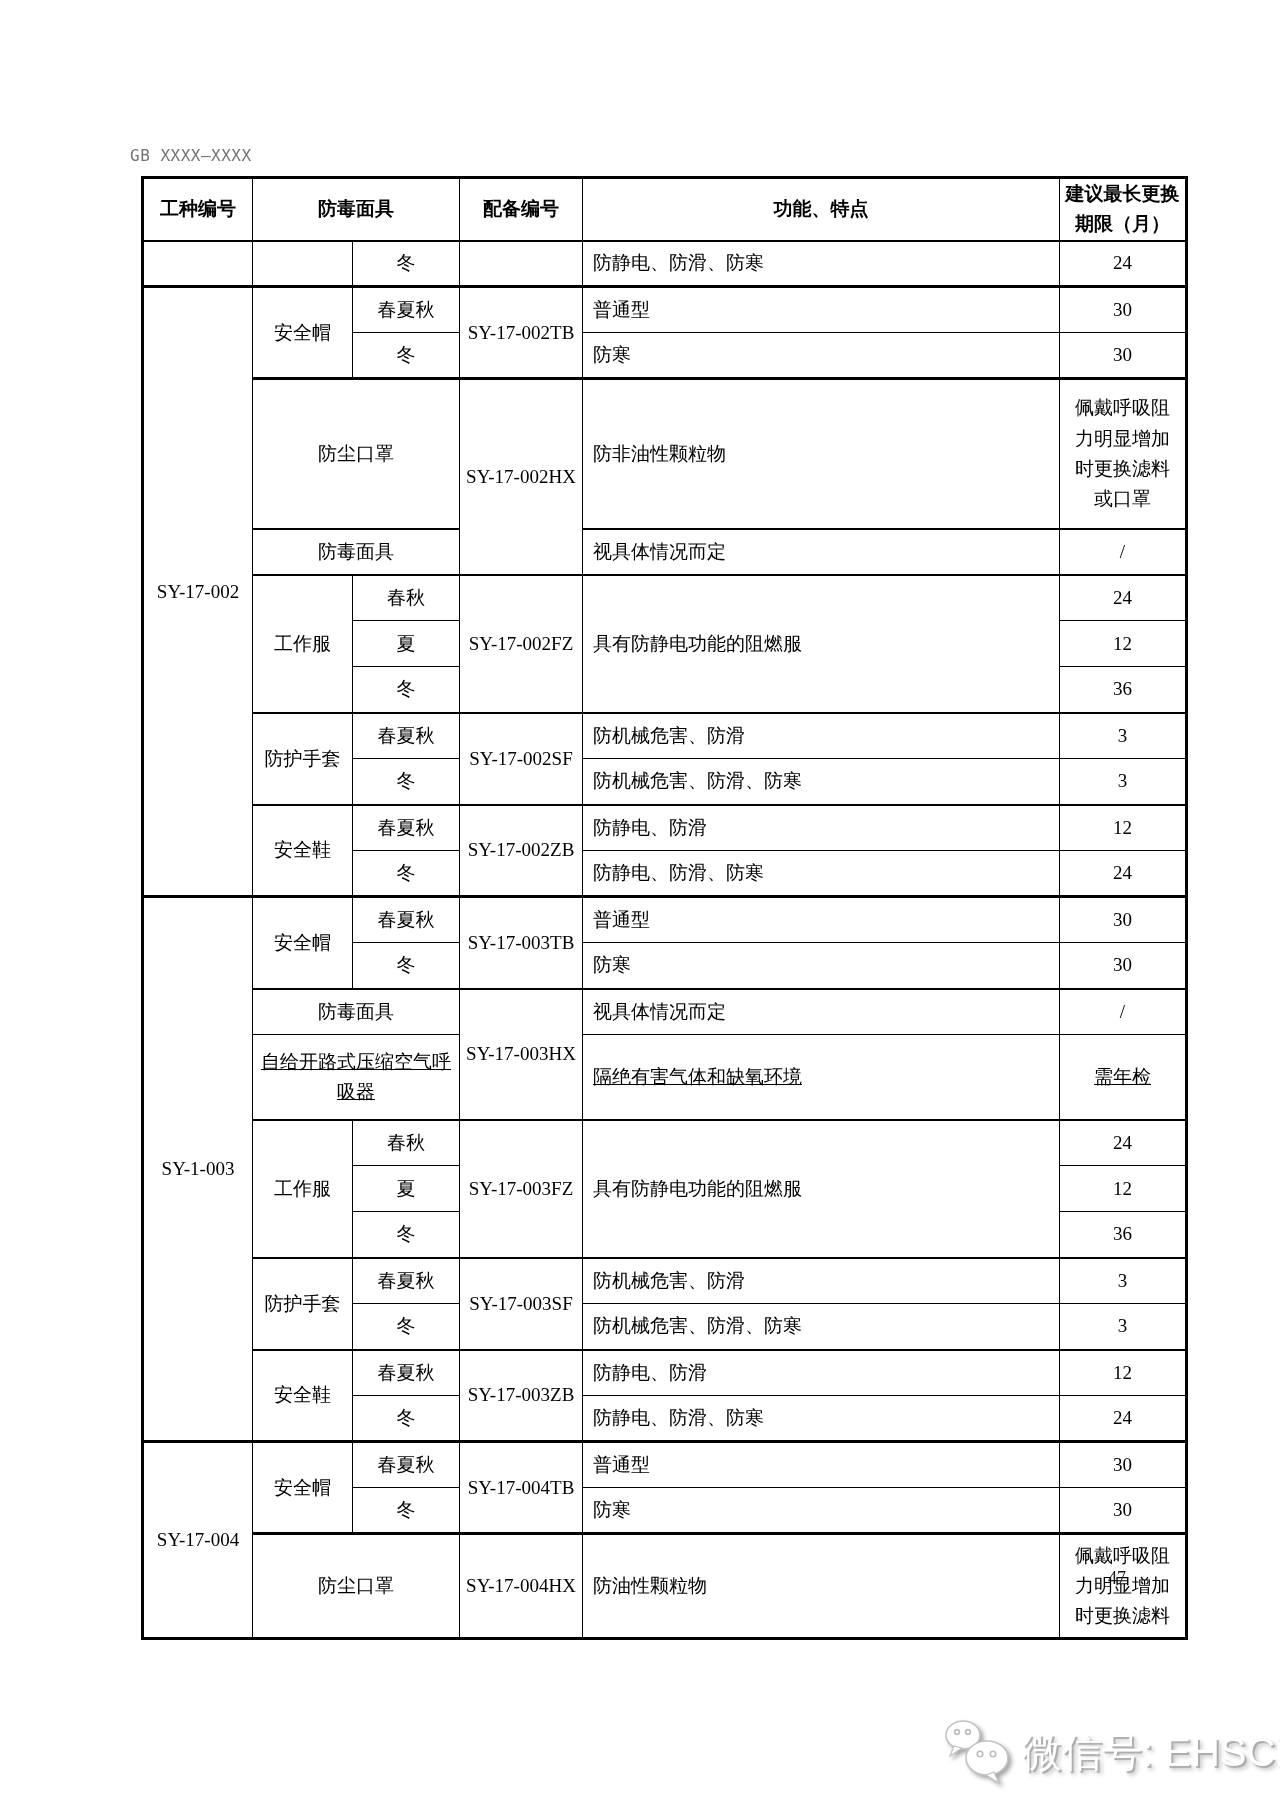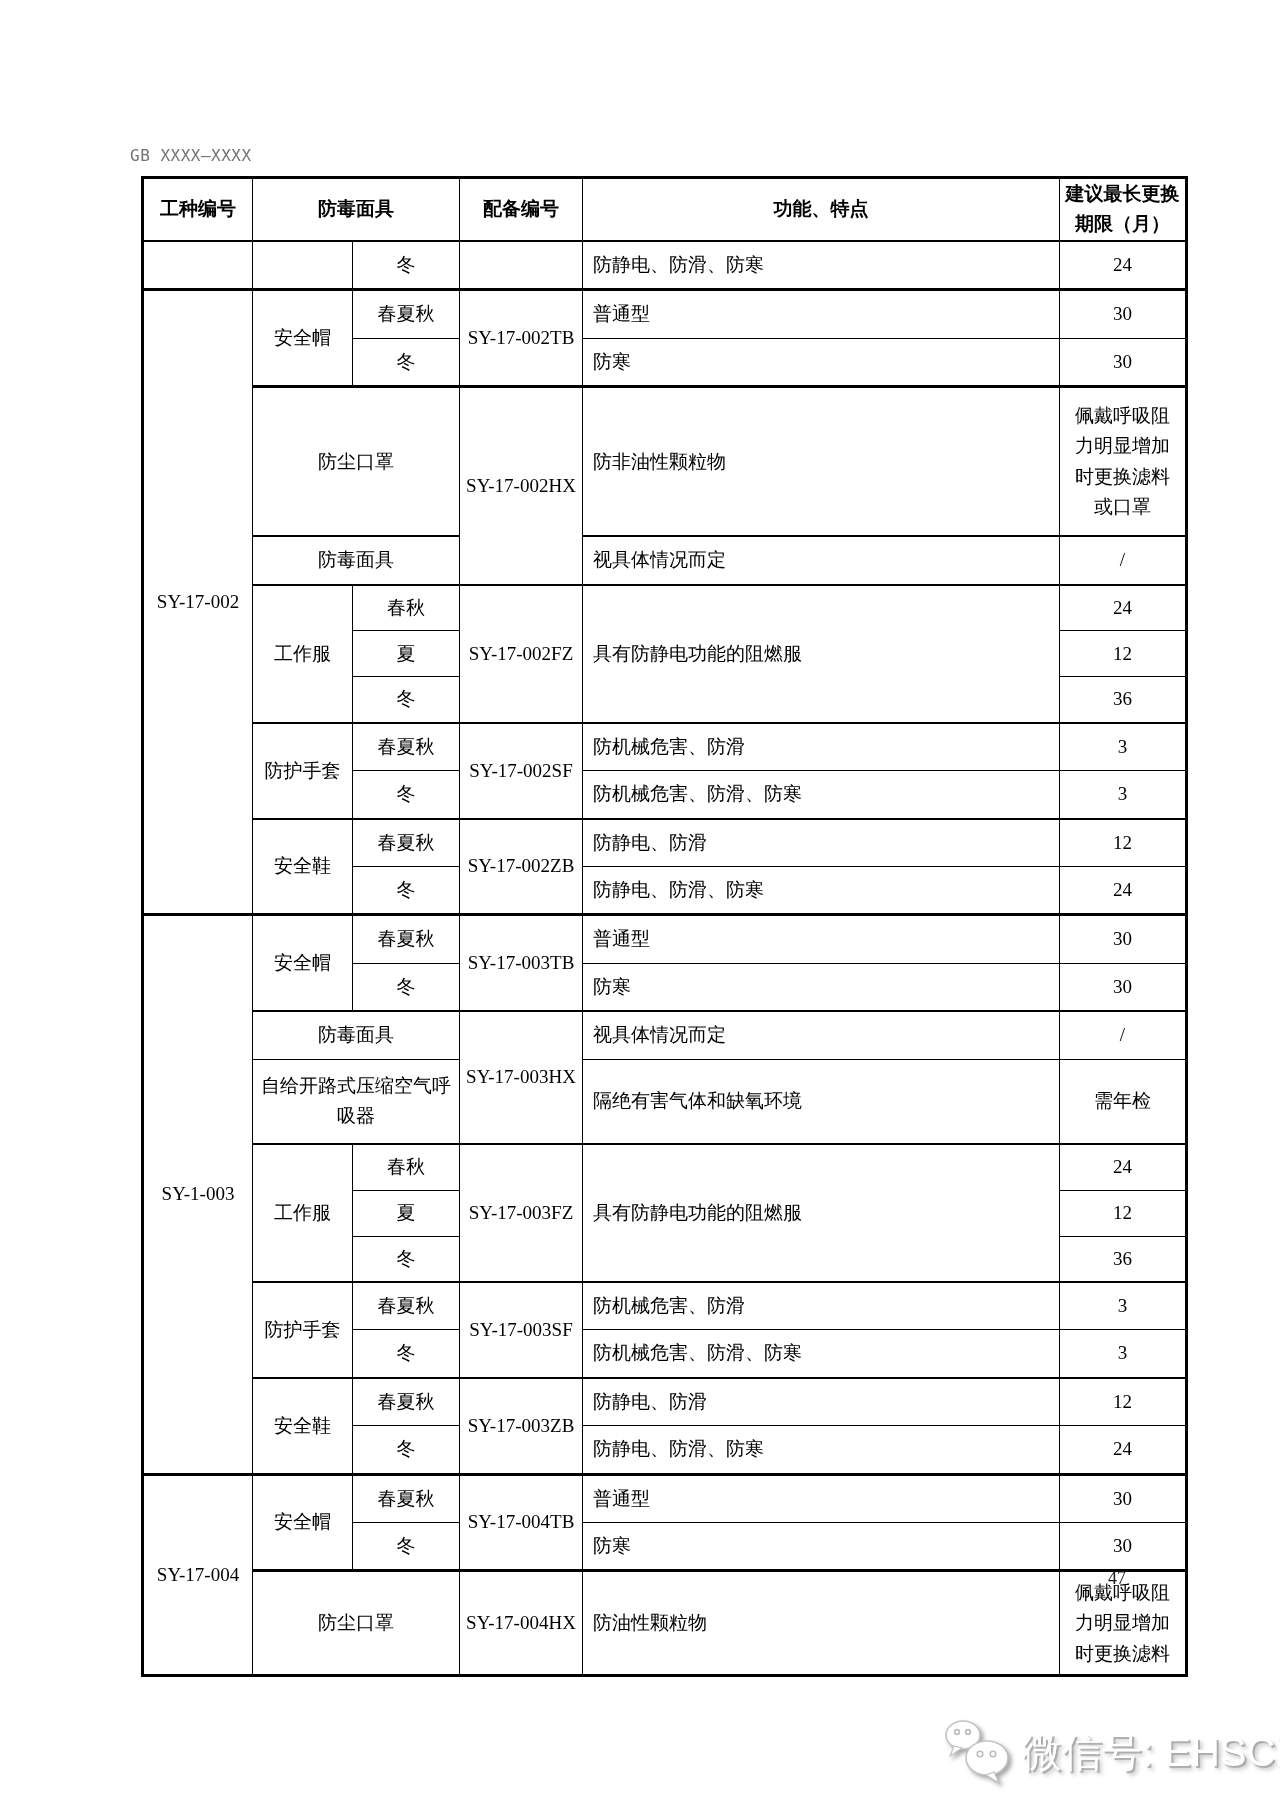--- a/index.html
+++ b/index.html
@@ -16,26 +16,26 @@
     position:absolute;left:123px;top:176px;width:1044px;
     border-collapse:collapse;table-layout:fixed;
     border:3px solid #000;
     margin-left:18px;
   }
   .equip th,.equip td{
     border:1px solid #000;vertical-align:middle;text-align:center;
     font-size:19px;line-height:1.6;padding:0 4px;overflow:hidden;
   }
   .equip th{font-weight:bold;padding:0 5px;border-bottom-width:2px;}
-  .equip td.cE{text-align:left;padding:8px 10px;}
+  .equip td.cE{text-align:left;padding:0 10px;}
   .equip td.cF{padding:0 8px;}
   tr.rhh{height:62px;}
   tr.rh{height:46px;}
   tr.rt1{height:150px;}
-  tr.rt2{height:85px;}
+  tr.rt2{height:85px;text-decoration:underline;}
   tr.rt3{height:105px;}
   tr.sect > td{border-top-width:3px;}
   tr.grp  > td{border-top-width:2px;}
   tr.g3   > td{border-top-width:3px;}
   .page-num{
     position:absolute;left:1108px;top:1568px;font-size:18px;color:#1a1a1a;
   }
   .wechat-bar{
     position:absolute;left:942px;top:1716px;height:72px;
     display:flex;align-items:center;gap:10px;

